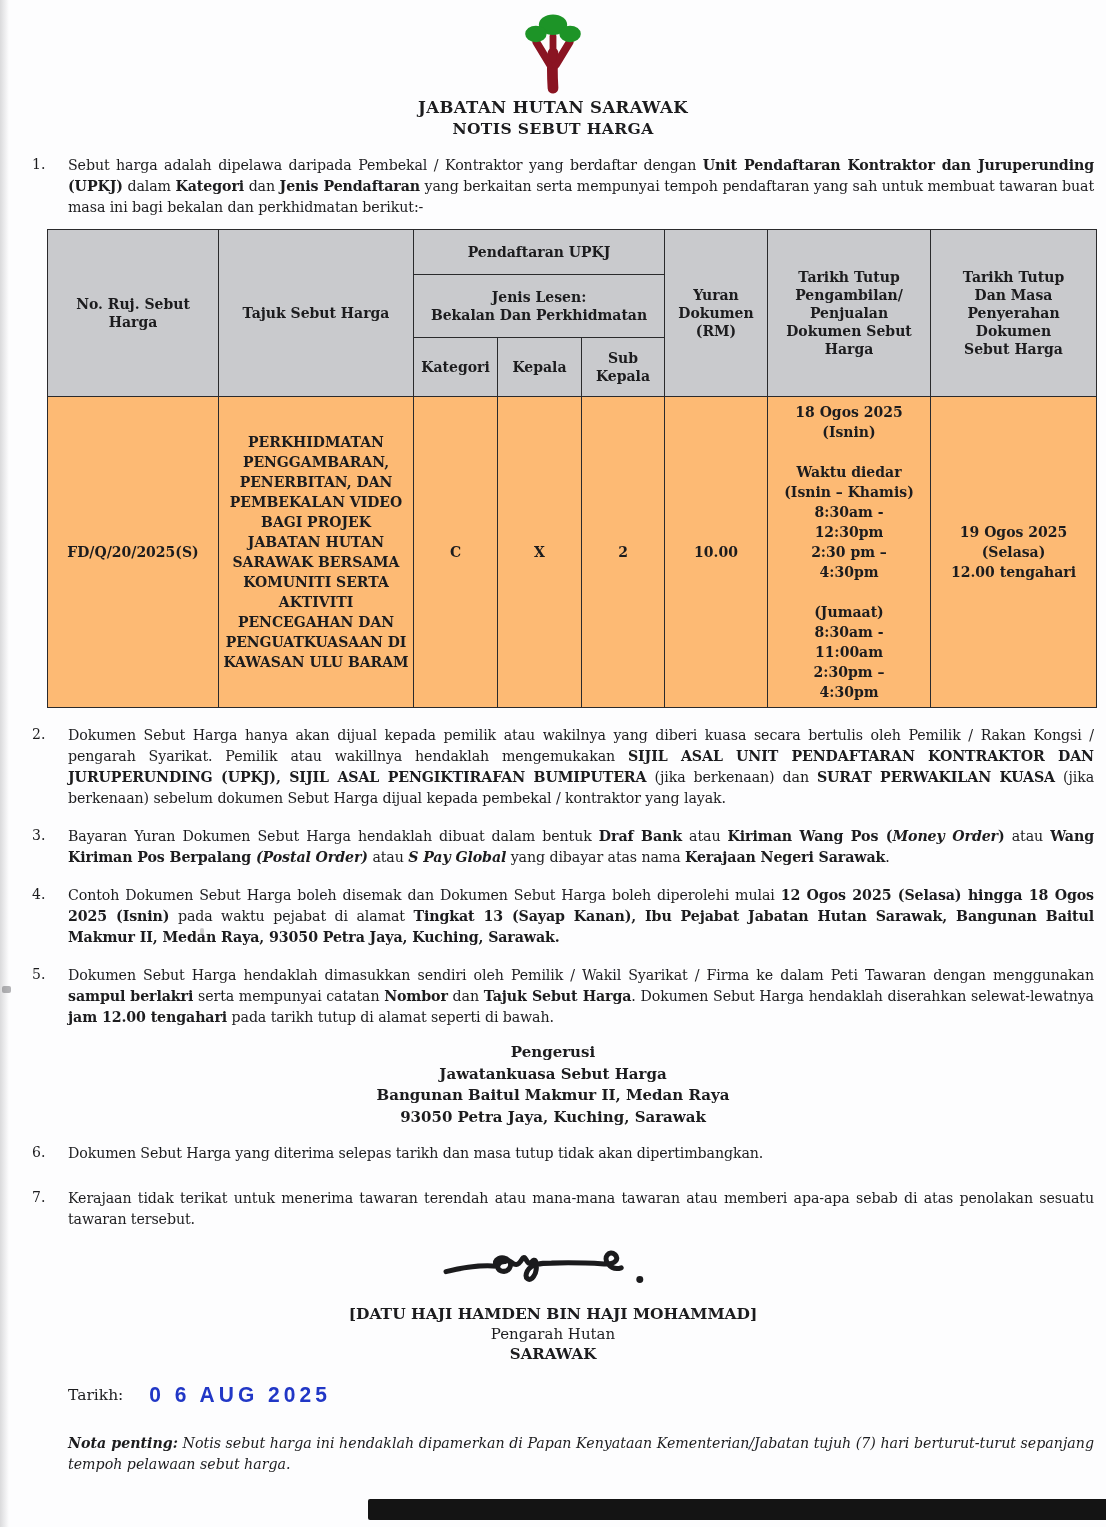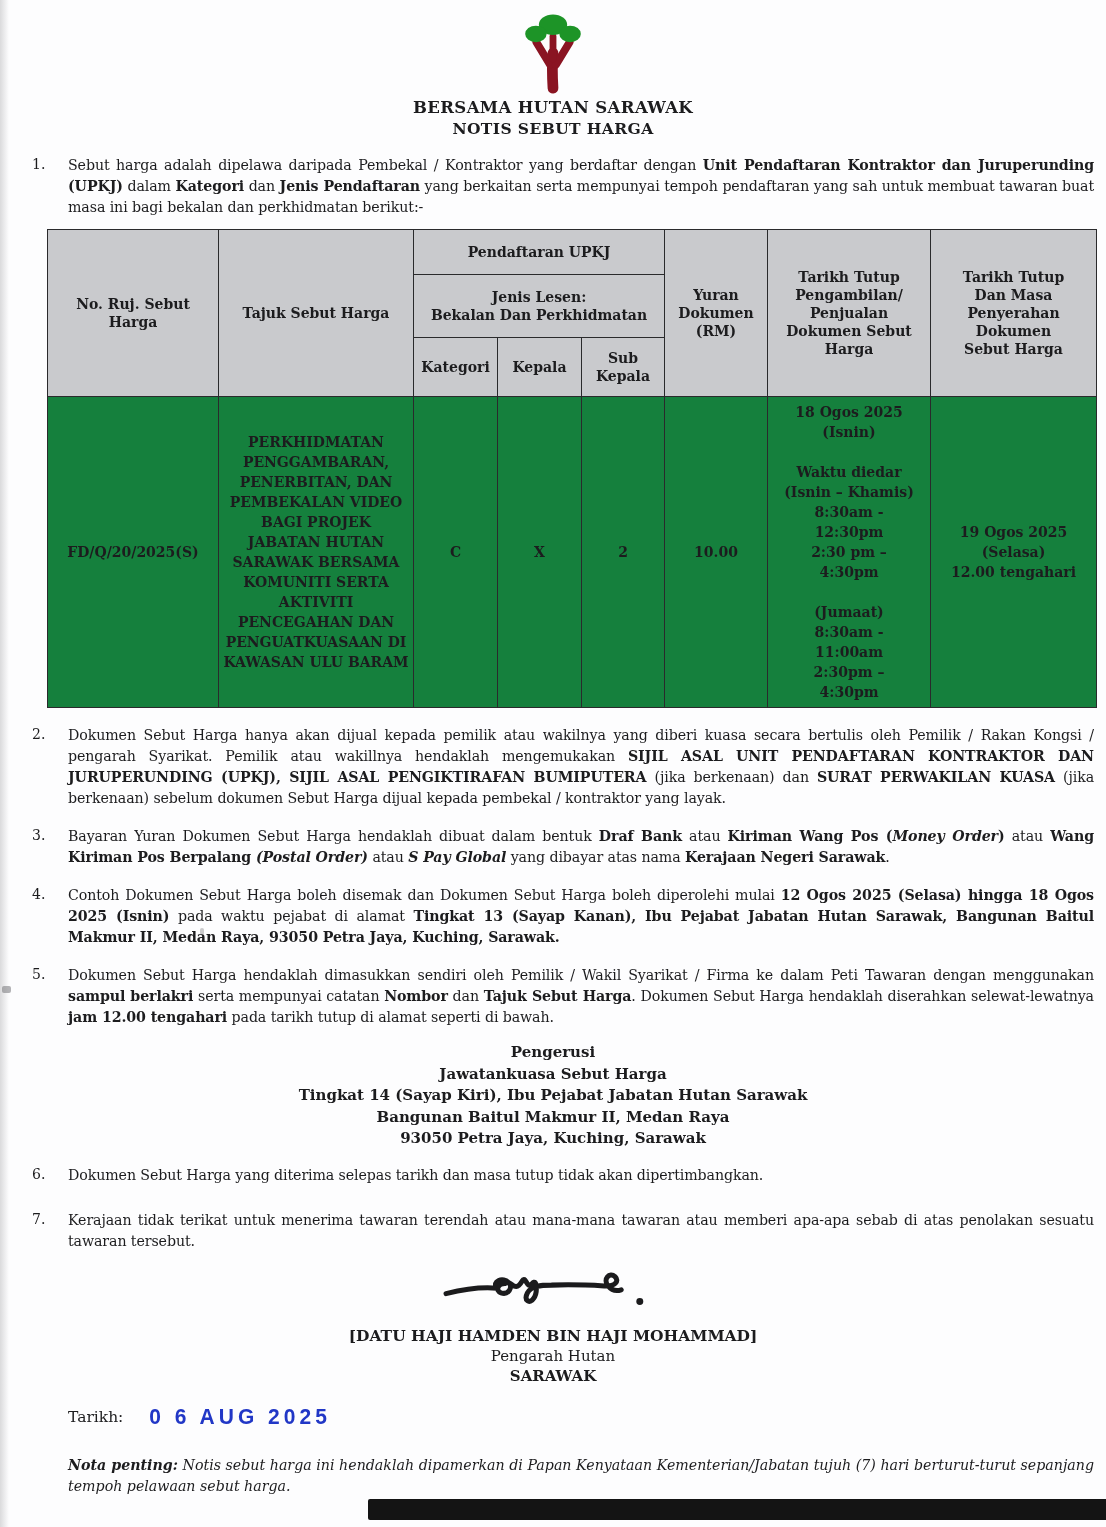--- a/index.html
+++ b/index.html
@@ -32,21 +32,21 @@
   table.tender{border-collapse:collapse;table-layout:fixed;width:1049px;}
   table.tender th,table.tender td{
     border:1.6px solid #2a2a2c;
     font-size:14px;
     text-align:center;
     vertical-align:middle;
     padding:5px 4px;
     overflow:hidden;
   }
   table.tender th{background:#c9cacd;font-weight:bold;line-height:18px;}
-  table.tender td{font-weight:bold;line-height:20px;background:#15803d;}
+  table.tender td{font-weight:bold;line-height:20px;background:#fdba74;}
   .cell-title{font-size:14px;line-height:20.5px;}
   .cell-dates div{min-height:20px;}
   td.cell-body{height:288px;}
   th.h-upkj{height:34px;}
   th.h-lesen{height:52px;}
   th.h-sub{height:48px;}
 
   
   .address-block{margin-top:14px;text-align:center;font-weight:bold;font-size:15px;line-height:21.5px;}
   .motto{margin-top:16px;text-align:center;}
@@ -85,21 +85,21 @@
       <svg width="62" height="82" viewBox="0 0 62 84">
         <path d="M31 78 C30 62 30 54 31 42" stroke="#8a1422" stroke-width="11" stroke-linecap="round" fill="none"></path>
         <path d="M28 54 L14 31" stroke="#8a1422" stroke-width="8" stroke-linecap="round" fill="none"></path>
         <path d="M34 54 L48 31" stroke="#8a1422" stroke-width="8" stroke-linecap="round" fill="none"></path>
         <path d="M31 48 L31 25" stroke="#8a1422" stroke-width="7" stroke-linecap="round" fill="none"></path>
         <ellipse cx="31" cy="13" rx="14.5" ry="10.5" fill="#1d9427"></ellipse>
         <ellipse cx="13.5" cy="22.5" rx="11" ry="8.5" fill="#1d9427"></ellipse>
         <ellipse cx="48.5" cy="22.5" rx="11" ry="8.5" fill="#1d9427"></ellipse>
       </svg>
     </div>
-    <div class="org-name">BERSAMA HUTAN SARAWAK</div>
+    <div class="org-name">JABATAN HUTAN SARAWAK</div>
     <div class="notice-title">NOTIS SEBUT HARGA</div>
   </div>
 
   <div class="item">
     <span class="num">1.</span>
     <span class="txt"><span>Sebut harga adalah dipelawa daripada Pembekal / Kontraktor yang berdaftar dengan </span><span class="b">Unit Pendaftaran Kontraktor dan Juruperunding (UPKJ)</span><span> dalam </span><span class="b">Kategori</span><span> dan </span><span class="b">Jenis Pendaftaran</span><span> yang berkaitan serta mempunyai tempoh pendaftaran yang sah untuk membuat tawaran buat masa ini bagi bekalan dan perkhidmatan berikut:-</span></span>
   </div>
 
   <div class="table-wrap">
     <table class="tender">
@@ -196,21 +196,20 @@
     <span class="txt"><span>Contoh Dokumen Sebut Harga boleh disemak dan Dokumen Sebut Harga boleh diperolehi mulai </span><span class="b">12 Ogos 2025 (Selasa) hingga 18 Ogos 2025 (Isnin)</span><span> pada waktu pejabat di alamat </span><span class="b">Tingkat 13 (Sayap Kanan), Ibu Pejabat Jabatan Hutan Sarawak, Bangunan Baitul Makmur II, Medan Raya, 93050 Petra Jaya, Kuching, Sarawak.</span></span>
   </div>
   <div class="item">
     <span class="num">5.</span>
     <span class="txt"><span>Dokumen Sebut Harga hendaklah dimasukkan sendiri oleh Pemilik / Wakil Syarikat / Firma ke dalam Peti Tawaran dengan menggunakan </span><span class="b">sampul berlakri</span><span> serta mempunyai catatan </span><span class="b">Nombor</span><span> dan </span><span class="b">Tajuk Sebut Harga</span><span>. Dokumen Sebut Harga hendaklah diserahkan selewat-lewatnya </span><span class="b">jam 12.00 tengahari</span><span> pada tarikh tutup di alamat seperti di bawah.</span></span>
   </div>
 
   <div class="address-block">
       <div>Pengerusi</div>
       <div>Jawatankuasa Sebut Harga</div>
-      <div>Tingkat 14 (Sayap Kiri), Ibu Pejabat Jabatan Hutan Sarawak</div>
       <div>Bangunan Baitul Makmur II, Medan Raya</div>
       <div>93050 Petra Jaya, Kuching, Sarawak</div>
     </div>
 
   <div class="item" style="margin-top:15px;">
     <span class="num">6.</span>
     <span class="txt"><span>Dokumen Sebut Harga yang diterima selepas tarikh dan masa tutup tidak akan dipertimbangkan.</span></span>
   </div>
   <div class="item" style="margin-top:24px;">
     <span class="num">7.</span>

